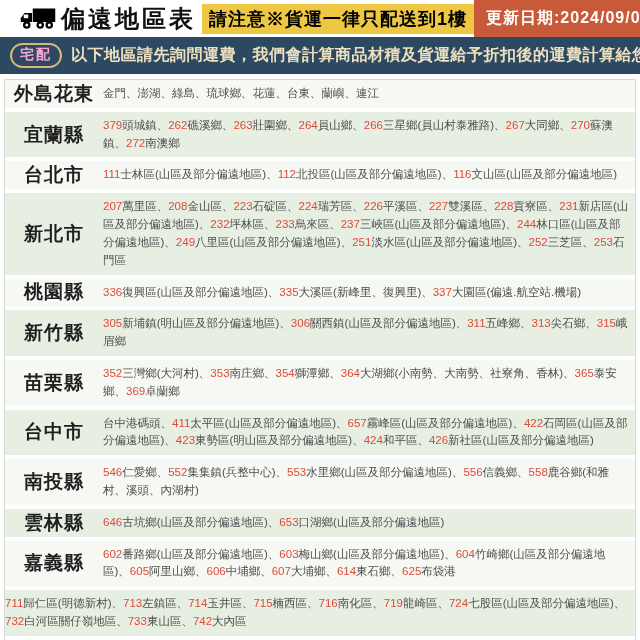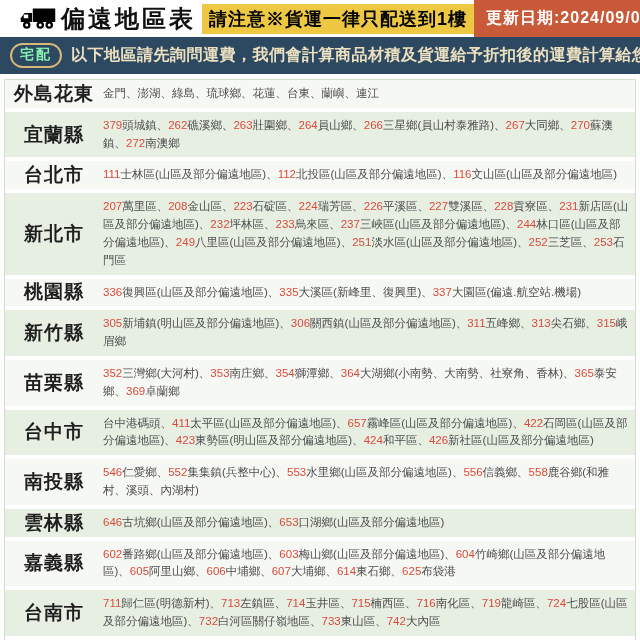--- a/index.html
+++ b/index.html
@@ -22,21 +22,21 @@
   .title{font-size:24px;font-weight:bold;color:#111;letter-spacing:3px;white-space:nowrap;}
   .notice{background:var(--yellow);color:#000;font-weight:bold;font-size:18px;
           padding:3px 7px;margin-left:6px;white-space:nowrap;letter-spacing:1px;}
   .datebox{margin-left:auto;background:var(--redbox);color:#fff;font-weight:bold;
            font-size:16px;height:37px;display:flex;align-items:center;padding:0 12px;
            letter-spacing:1px;white-space:nowrap;}
 
   
   .sub-header{height:37px;background:var(--navy);display:flex;align-items:center;
               padding:0 10px;gap:9px;}
-  .badge{border:2px solid #d8b878;border-radius:14px;color:#86efac;font-size:14px;
+  .badge{border:2px solid #d8b878;border-radius:14px;color:#f9a8d4;font-size:14px;
          font-weight:bold;padding:1px 8px 2px;letter-spacing:2px;white-space:nowrap;}
   .subnote{color:#ece0c0;font-size:16px;font-weight:bold;letter-spacing:0.5px;white-space:nowrap;}
 
   
   .area-table{margin:5px 4px 0;border:1px solid #d4dbd0;display:flex;flex-direction:column;
               gap:4px;background:#fff;}
   .row{display:flex;align-items:center;}
   .row.even{background:var(--rowwhite);}
   .row.odd{background:var(--rowgreen);}
   .region{flex:0 0 98px;text-align:center;font-size:19px;font-weight:600;
@@ -111,19 +111,18 @@
     </div>
     <div class="row odd">
       <div class="region">雲林縣</div>
       <div class="items"><span class="num">646</span><span>古坑鄉(山區及部分偏遠地區)</span>、<span class="num">653</span><span>口湖鄉(山區及部分偏遠地區)</span></div>
     </div>
     <div class="row even">
       <div class="region">嘉義縣</div>
       <div class="items"><span class="num">602</span><span>番路鄉(山區及部分偏遠地區)</span>、<span class="num">603</span><span>梅山鄉(山區及部分偏遠地區)</span>、<span class="num">604</span><span>竹崎鄉(山區及部分偏遠地區)</span>、<span class="num">605</span><span>阿里山鄉</span>、<span class="num">606</span><span>中埔鄉</span>、<span class="num">607</span><span>大埔鄉</span>、<span class="num">614</span><span>東石鄉</span>、<span class="num">625</span><span>布袋港</span></div>
     </div>
     <div class="row odd">
-      <div class="region">台南市</div>
       <div class="items"><span class="num">711</span><span>歸仁區(明德新村)</span>、<span class="num">713</span><span>左鎮區</span>、<span class="num">714</span><span>玉井區</span>、<span class="num">715</span><span>楠西區</span>、<span class="num">716</span><span>南化區</span>、<span class="num">719</span><span>龍崎區</span>、<span class="num">724</span><span>七股區(山區及部分偏遠地區)</span>、<span class="num">732</span><span>白河區關仔嶺地區</span>、<span class="num">733</span><span>東山區</span>、<span class="num">742</span><span>大內區</span></div>
     </div>
     <div class="row even">
       <div class="items">、、、、、、、、、、</div>
     </div>
   </div>
 
 </body></html>

